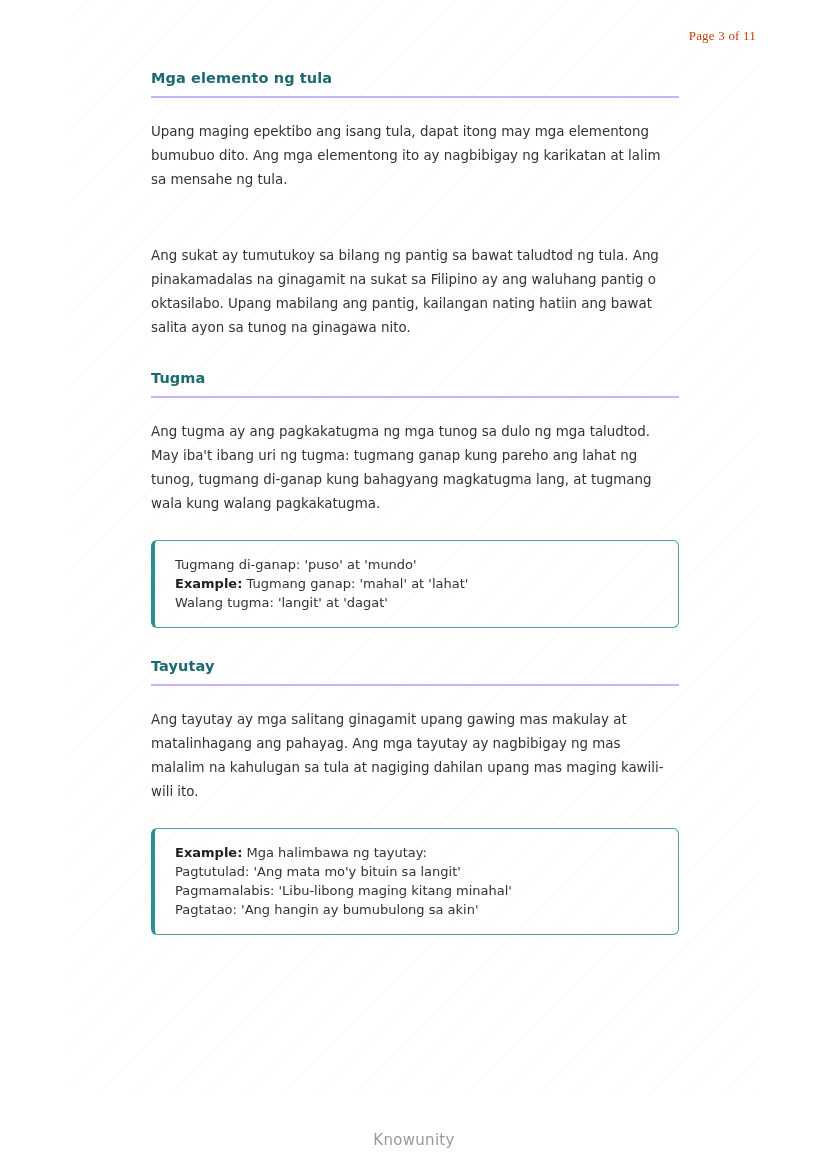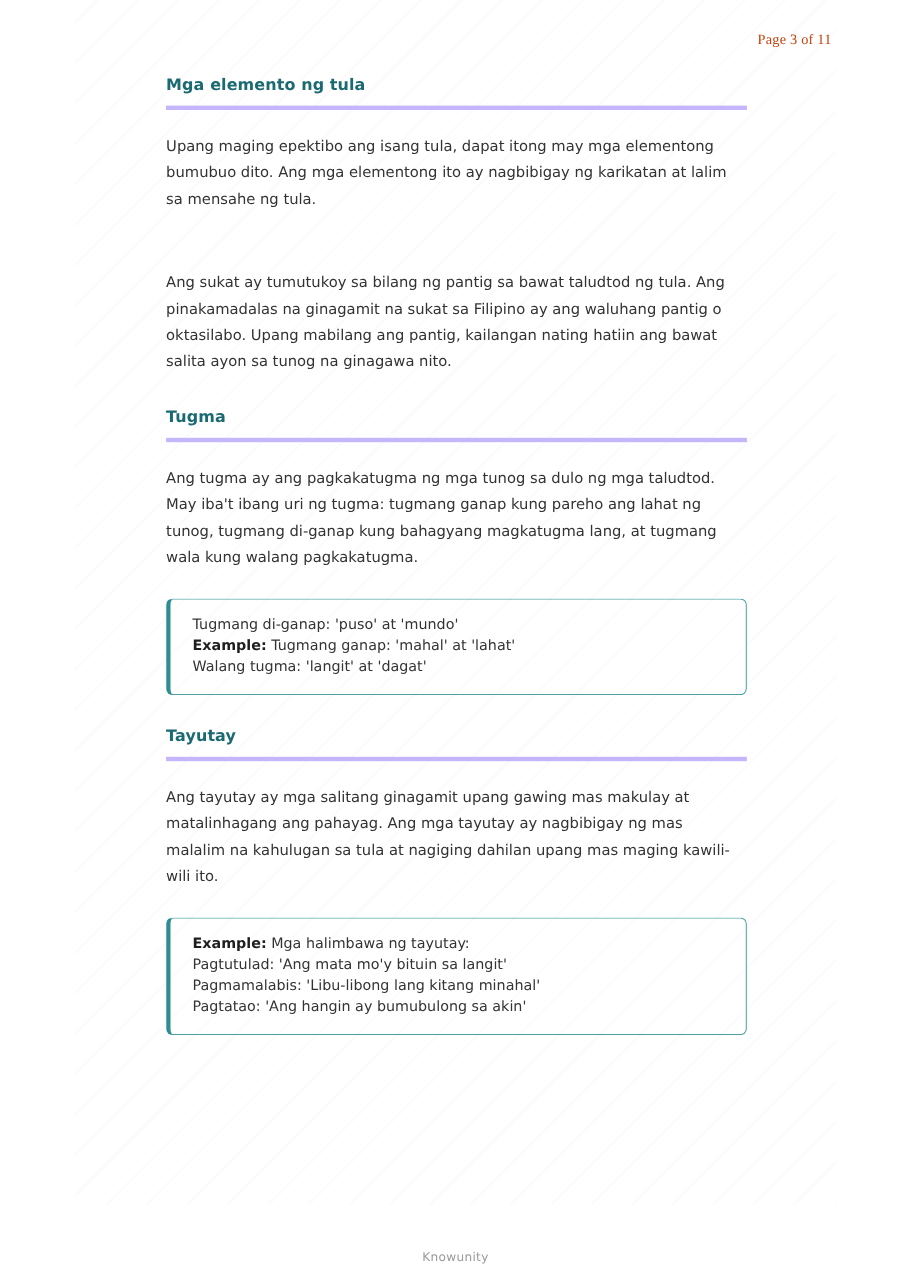--- a/index.html
+++ b/index.html
@@ -51,21 +51,21 @@
     left: 151px;
     top: 70px;
     width: 528px;
   }
   h2.section-title {
     font-size: 14.5px;
     font-weight: bold;
     color: #1b6a72;
     margin: 0;
     padding: 0 0 10px 0;
-    border-bottom: 4px solid #c4b5fd;
+    border-bottom: 2px solid #c4b5fd;
     letter-spacing: 0.1px;
   }
   .para {
     font-size: 13.4px;
     line-height: 24px;
     color: #333333;
     margin: 22px 12px 0 0;
     text-align: left;
   }
   .block-gap {
@@ -88,21 +88,21 @@
   .example-line .lbl {
     font-weight: bold;
     color: #1f1f1f;
   }
   .footer {
     position: absolute;
     bottom: 22px;
     left: 0;
     width: 828px;
     text-align: center;
-    font-size: 11px;
+    font-size: 15px;
     color: #9a9a9a;
     letter-spacing: 0.3px;
   }
 </style>
 </head>
 <body>
 
 <div class="page">
 
   <div class="stripes"></div>
@@ -135,21 +135,21 @@
     </div>
 
     <div class="block-gap"></div>
 
     <div>
       <h2 class="section-title">Tayutay</h2>
       <p class="para">Ang tayutay ay mga salitang ginagamit upang gawing mas makulay at matalinhagang ang pahayag. Ang mga tayutay ay nagbibigay ng mas malalim na kahulugan sa tula at nagiging dahilan upang mas maging kawili-wili ito.</p>
       <div class="example-box">
         <div class="example-line"><span class="lbl">Example:</span> <span>Mga halimbawa ng tayutay:</span></div>
         <div class="example-line">Pagtutulad: 'Ang mata mo'y bituin sa langit'</div>
-        <div class="example-line">Pagmamalabis: 'Libu-libong lang kitang minahal'</div>
+        <div class="example-line">Pagmamalabis: 'Libu-libong maging kitang minahal'</div>
         <div class="example-line">Pagtatao: 'Ang hangin ay bumubulong sa akin'</div>
       </div>
     </div>
 
   </div>
 
   <div class="footer">Knowunity</div>
 
 </div>
 

